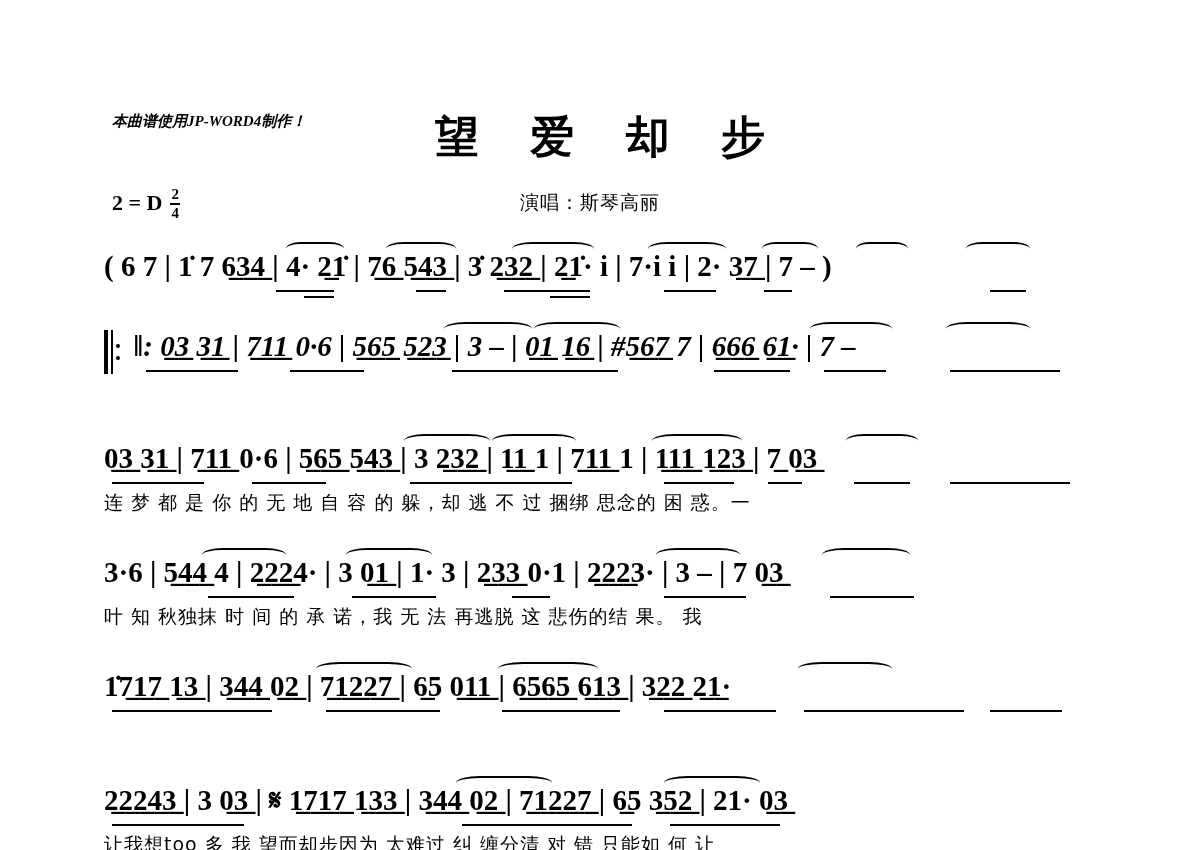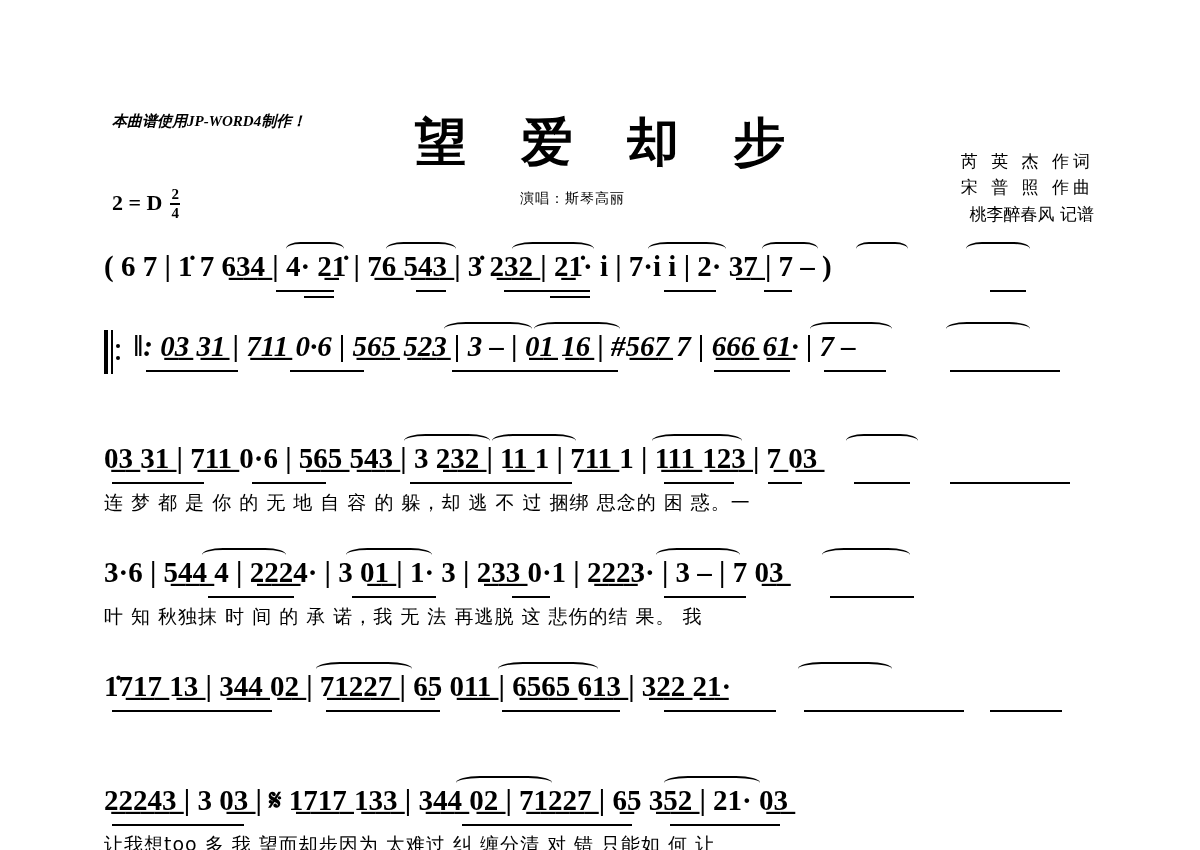--- a/index.html
+++ b/index.html
@@ -32,21 +32,21 @@
     font-weight: bold;
     font-family: "Liberation Serif", serif;
     white-space: nowrap;
   }
   .song-title {
     position: absolute;
     left: 0;
     top: 108px;
     width: 1200px;
     text-align: center;
-    font-size: 52px;
+    font-size: 44px;
     font-weight: bold;
     letter-spacing: 18px;
     font-family: "DejaVu Sans", sans-serif;
     text-indent: 18px;
   }
   .key-sig {
     position: absolute;
     left: 112px;
     top: 186px;
     font-size: 22px;
@@ -70,21 +70,21 @@
     padding: 0 1px 1px 1px;
   }
   .key-sig .frac .den {
     display: block;
     padding-top: 1px;
   }
   .singer {
     position: absolute;
     left: 520px;
     top: 190px;
-    font-size: 14px;
+    font-size: 19px;
     font-family: "DejaVu Sans", sans-serif;
     letter-spacing: 1px;
   }
   .credits {
     position: absolute;
     right: 106px;
     top: 148px;
     text-align: right;
     font-size: 17px;
     font-family: "DejaVu Sans", sans-serif;
@@ -164,25 +164,20 @@
   <div class="key-sig">
     <span>2 = D</span>
     <span class="frac">
       <span class="num">2</span>
       <span class="den">4</span>
     </span>
   </div>
 
   <div class="singer">演唱：斯琴高丽</div>
 
-  <div class="credits">
-    <div class="sp">芮 英 杰 作词</div>
-    <div class="sp">宋 普 照 作曲</div>
-    <div>桃李醉春风 记谱</div>
-  </div>
 
   <div class="row" style="top:250px;">
     <div class="notes">
       <span>( 6 7 | 1̇ 7 6̲3̲4̲ | 4· 2̲1̇ | 7̲6̲ 5̲4̲3̲ | 3̇ 2̲3̲2̲ | 2̲1̇· i | 7·i i | 2· 3̲7̲ | 7 – )</span>
       
       <span class="beam" style="left:172px; top:40px; width:58px;"></span>
       <span class="beam" style="left:200px; top:46px; width:30px;"></span>
       <span class="beam" style="left:312px; top:40px; width:30px;"></span>
       <span class="beam" style="left:400px; top:40px; width:86px;"></span>
       <span class="beam" style="left:446px; top:46px; width:40px;"></span>

